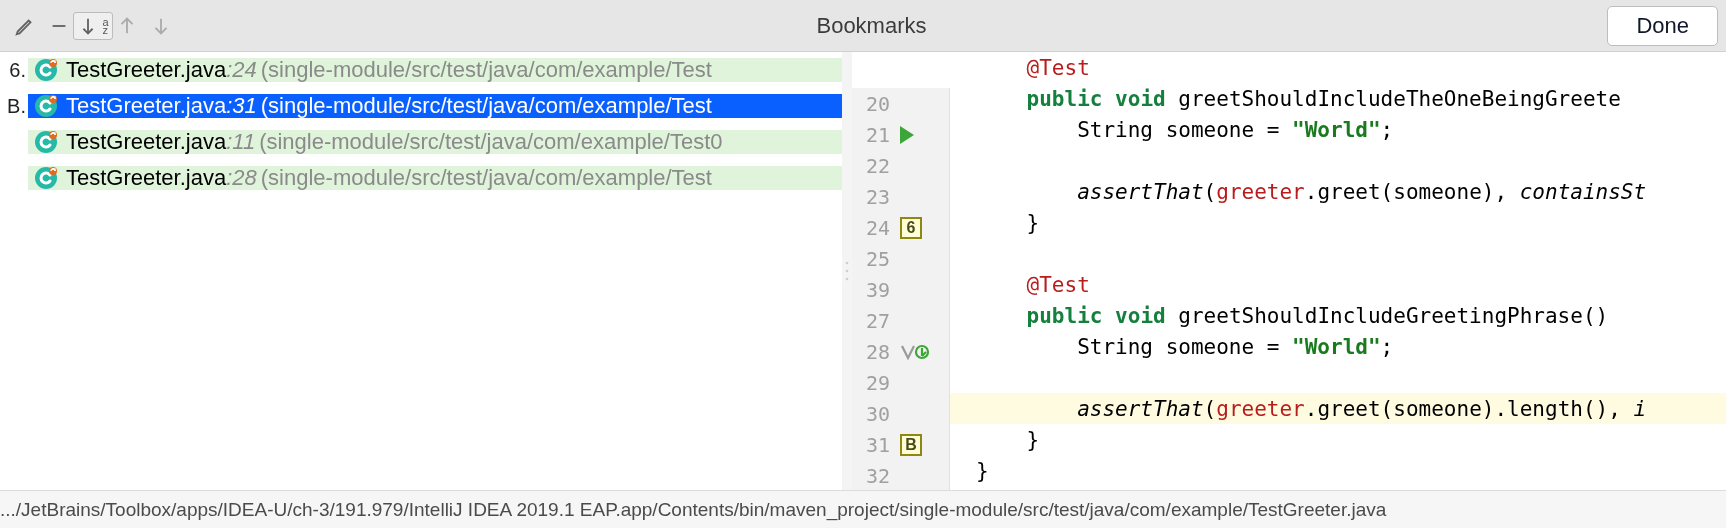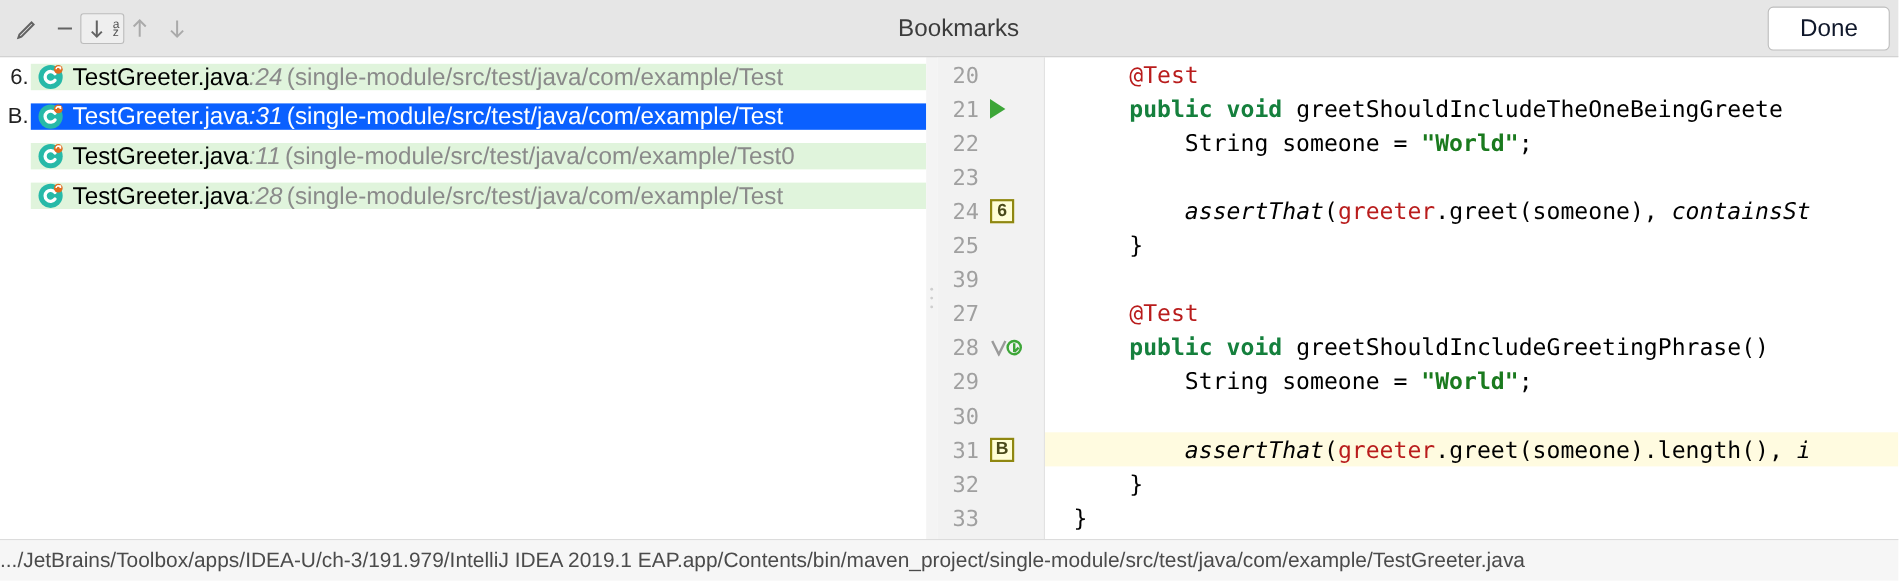--- a/index.html
+++ b/index.html
@@ -20,21 +20,21 @@
   .bm-row.sel .bm-inner { background: #0a60ff; color: #fff; }
   .bm-row.sel .bm-line, .bm-row.sel .bm-path { color: #fff; }
   .cls-icon { width: 24px; height: 24px; margin-right: 8px; display: inline-flex; align-items: center; justify-content: center; flex-shrink: 0; }
   .bm-file { color: #000; }
   .bm-row.sel .bm-file { color: #fff; }
   .bm-line { color: #8a8a8a; font-style: italic; }
   .bm-path { color: #8a8a8a; margin-left: 4px; }
   .split { width: 10px; background: #f4f4f4; display: flex; align-items: center; justify-content: center; cursor: col-resize; }
   .split-dots { width: 4px; height: 24px; opacity: .35; }
   .right { flex: 1; display: flex; overflow: hidden; font-family: "Menlo","Monaco","Consolas",monospace; font-size: 21px; }
-  .gutter { width: 98px; background: #f2f2f2; border-right: 1px solid #e2e2e2; }
+  .gutter { width: 98px; background: #f2f2f2; border-right: 1px solid #e2e2e2; margin-top: 36px; }
   .gline { height: 31px; display: flex; align-items: center; }
   .lnum { width: 44px; text-align: right; color: #a0a0a0; font-size: 20px; padding-right: 6px; }
   .gicon { width: 48px; display: flex; align-items: center; justify-content: flex-start; padding-left: 4px; gap: 2px; }
   .mnbox { border: 2px solid #8f8711; width: 22px; height: 22px; display: flex; align-items: center; justify-content: center; font-weight: bold; font-size: 16px; color: #4a4a1a; font-family: sans-serif; background: #fffed6; }
   .run-tri { width: 0; height: 0; border-top: 9px solid transparent; border-bottom: 9px solid transparent; border-left: 14px solid #3da638; }
   .code { flex: 1; overflow: hidden; }
   .cline { height: 31px; white-space: pre; padding-left: 26px; display: flex; align-items: center; }
   .cline.hl { background: #fffbe0; }
   .k { color: #15803d; font-weight: bold; }
   .an { color: #b91c1c; }

